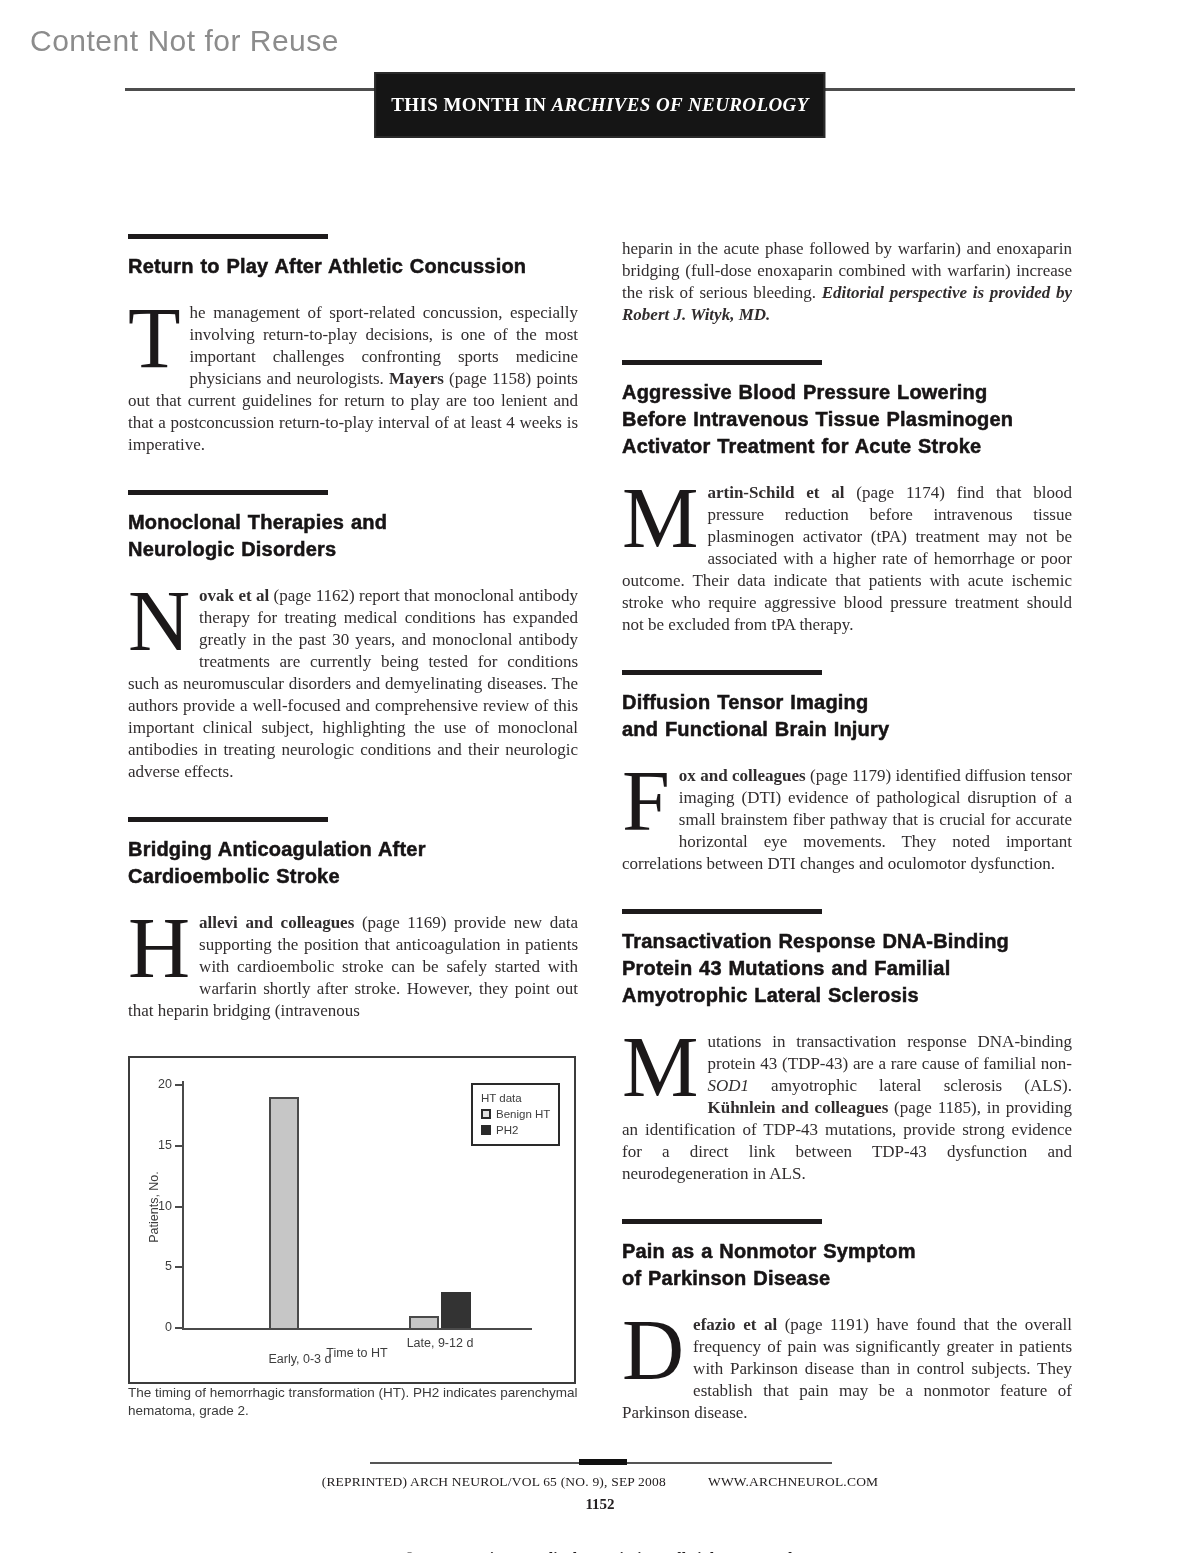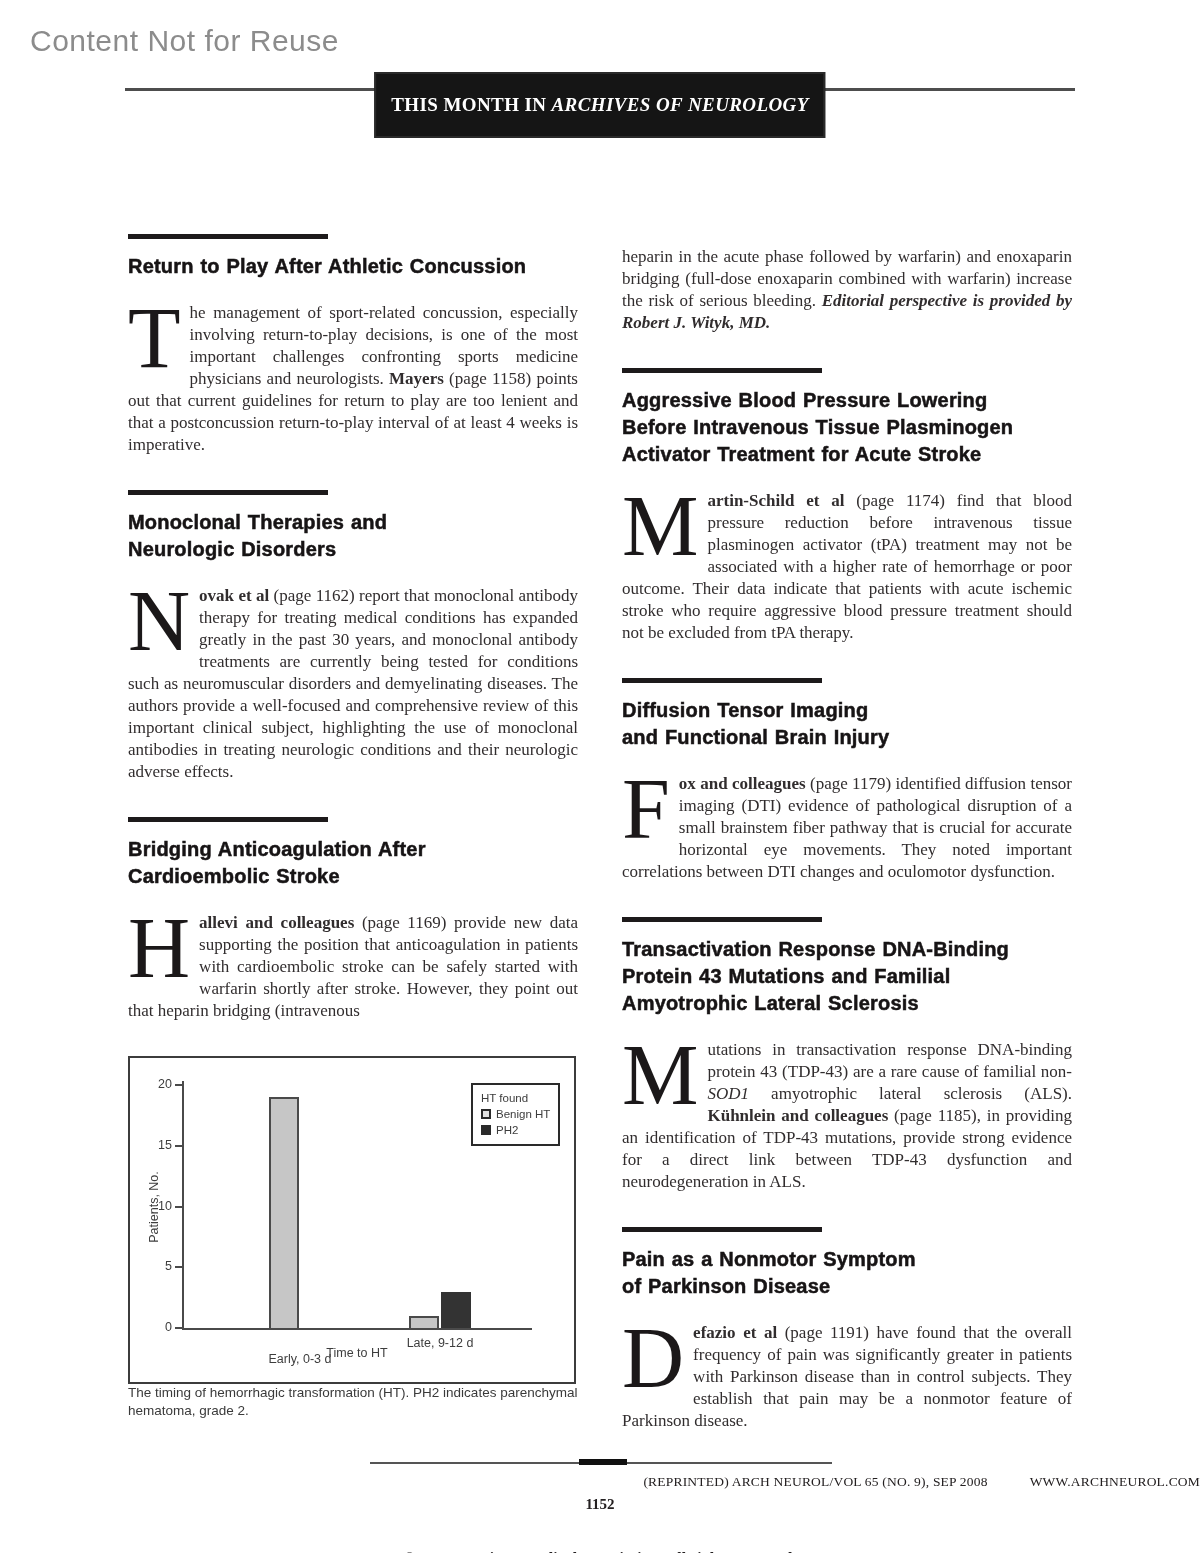--- a/index.html
+++ b/index.html
@@ -16,21 +16,21 @@
               border:2px solid #2a2a2a;}
   .banner-box .jtitle{font-style:italic;}
 
   .columns{position:absolute;top:234px;left:128px;width:944px;display:flex;gap:44px;}
   .col{width:450px;flex:0 0 450px;}
 
   .rule{width:200px;height:5px;background:#1d1a1b;margin:0 0 14px 0;}
   h2.head{font-family:"Liberation Sans",sans-serif;font-weight:bold;font-size:20px;line-height:27px;
           color:#171415;letter-spacing:0.2px;word-spacing:1px;margin:0 0 22px 0;
           -webkit-text-stroke:0.5px #171415;}
-  p.body{font-size:17px;line-height:22px;text-align:justify;margin:12px 0 34px 0;color:#312d2e;}
+  p.body{font-size:17px;line-height:22px;text-align:justify;margin:4px 0 34px 0;color:#312d2e;}
   p.body .seg-b{font-weight:bold;}
   p.body .seg-i{font-style:italic;}
   .dropcap{float:left;font-size:86px;line-height:62px;margin:5px 9px 0 0;color:#1b1819;
            font-family:"Liberation Serif",serif;}
 
   .figure{margin-top:10px;}
   .chartbox{position:relative;width:444px;height:324px;border:2px solid #3c3c3c;background:#fff;
             font-family:"Liberation Sans",sans-serif;color:#3d3d3d;}
   .axis{position:absolute;background:#4a4a4a;}
   .ytick{position:absolute;width:7px;height:2px;background:#4a4a4a;}
@@ -41,21 +41,21 @@
   .bar{position:absolute;box-sizing:border-box;}
   .legend{position:absolute;border:2px solid #2a2a2a;background:#fff;padding:5px 8px 6px 8px;
           font-size:11.5px;line-height:16px;color:#3d3d3d;}
   .legend-row{display:flex;align-items:center;gap:5px;white-space:nowrap;}
   .swatch{width:10px;height:10px;box-sizing:border-box;display:inline-block;}
   .figcap{font-family:"Liberation Sans",sans-serif;font-size:13.5px;line-height:18px;
           color:#3a3a3a;width:450px;}
 
   .footline{position:absolute;top:1462px;left:370px;width:462px;height:2px;background:#555;}
   .footseg{position:absolute;top:1459px;left:579px;width:48px;height:6px;background:#101010;}
-  .footrow{position:absolute;top:1474px;left:0;width:1200px;text-align:right;
+  .footrow{position:absolute;top:1474px;left:0;width:1200px;text-align:center;
            font-size:13.5px;color:#242021;letter-spacing:0.2px;}
   .footrow .gap{display:inline-block;width:42px;}
   .pageno{position:absolute;top:1496px;left:0;width:1200px;text-align:center;
           font-size:15px;font-weight:bold;color:#242021;}
   .copyright{position:absolute;top:1530px;left:0;width:1200px;text-align:center;
              font-size:16px;font-weight:bold;color:#242021;margin-top:20px;}
 </style>
 </head>
 <body>
 
@@ -101,21 +101,21 @@
             <div class="yticklabel" style="left: 8px; top: 19px;">20</div>
             <div class="ylabel" style="left: 24px; top: 148.5px;">Patients, No.</div>
             <div class="bar" style="left: 139px; top: 39.15px; width: 30px; height: 230.85px; background: rgb(198, 198, 198); border-top: 2px solid rgb(74, 74, 74); border-right: 2px solid rgb(74, 74, 74); border-bottom: none; border-left: 2px solid rgb(74, 74, 74); border-image: initial;"></div>
             <div class="xticklabel" style="left: 110px; top: 278px; width: 120px; margin-top: 16px;">Early, 0-3 d</div>
             <div class="bar" style="left: 279px; top: 257.85px; width: 30px; height: 12.15px; background: rgb(198, 198, 198); border-top: 2px solid rgb(74, 74, 74); border-right: 2px solid rgb(74, 74, 74); border-bottom: none; border-left: 2px solid rgb(74, 74, 74); border-image: initial;"></div>
             <div class="bar" style="left: 311px; top: 233.55px; width: 30px; height: 36.45px; background: rgb(51, 51, 51); border-top: 2px solid rgb(51, 51, 51); border-right: 2px solid rgb(51, 51, 51); border-bottom: none; border-left: 2px solid rgb(51, 51, 51); border-image: initial;"></div>
             <div class="xticklabel" style="left: 250px; top: 278px; width: 120px;">Late, 9-12 d</div>
             <div class="xlabel" style="left: 167px; top: 288px; width: 120px;">Time to HT</div>
             <div class="legend" style="left: 341px; top: 25px;">
               <div class="legend-row">
-                <span>HT found</span>
+                <span>HT data</span>
               </div>
               <div class="legend-row">
                 <span class="swatch" style="background: rgb(226, 226, 226); border: 2px solid rgb(42, 42, 42);"></span>
                 <span>Benign HT</span>
               </div>
               <div class="legend-row">
                 <span class="swatch" style="background: rgb(42, 42, 42); border: 2px solid rgb(42, 42, 42);"></span>
                 <span>PH2</span>
               </div>
             </div>

